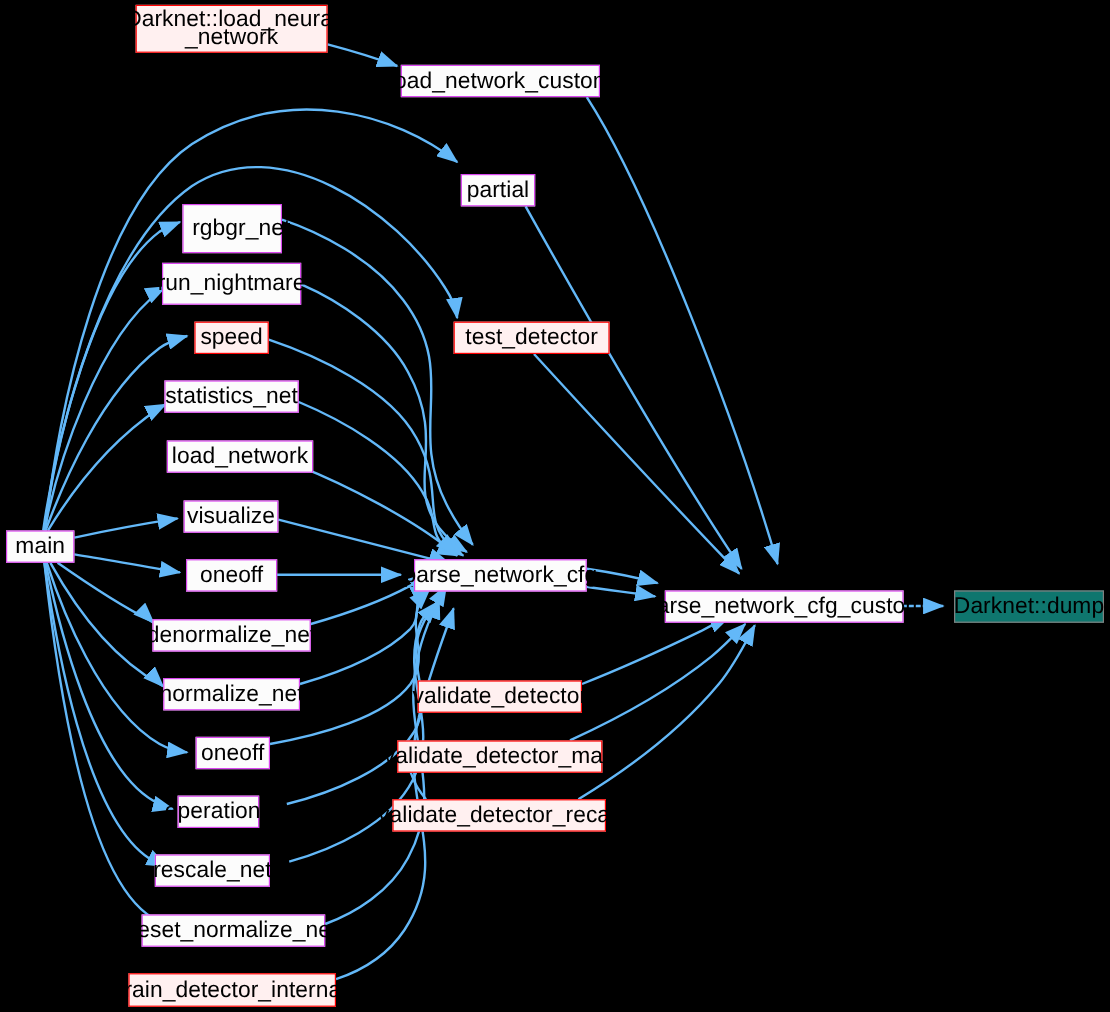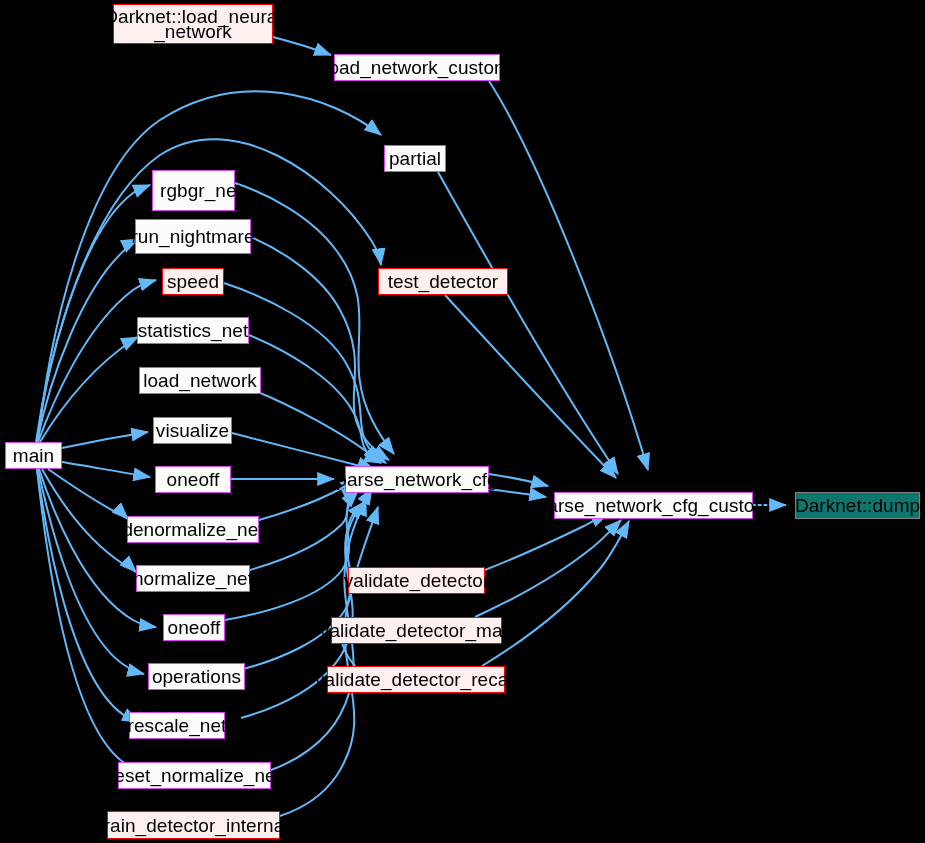--- a/index.html
+++ b/index.html
@@ -118,20 +118,20 @@
       <div class="node plain" style="left: 5px; top: 442px; width: 57px; height: 27px;">main</div>
       <div class="node plain" style="left: 155px; top: 466px; width: 76px; height: 27px;">oneoff</div>
       <div class="node plain" style="left: 345px; top: 466px; width: 144px; height: 27px;">parse_network_cfg</div>
       <div class="node plain" style="left: 554px; top: 492px; width: 199px; height: 27px; text-align: center;">parse_network_cfg_custom</div>
       <div class="node current" style="left: 795px; top: 492px; width: 125px; height: 27px;">Darknet::dump</div>
       <div class="node plain" style="left: 127px; top: 516px; width: 132px; height: 27px;">denormalize_net</div>
       <div class="node highlight" style="left: 348px; top: 567px; width: 137px; height: 27px;">validate_detector</div>
       <div class="node plain" style="left: 136px; top: 565px; width: 114px; height: 27px;">normalize_net</div>
       <div class="node plain" style="left: 163px; top: 614px; width: 62px; height: 27px;">oneoff</div>
       <div class="node highlight" style="left: 331px; top: 617px; width: 171px; height: 27px;">validate_detector_map</div>
-      <div class="node plain" style="left: 148px; top: 663px; width: 97px; height: 27px;">operations</div>
+      <div class="node plain" style="left: 148px; top: 663px; width: 68px; height: 27px;">operations</div>
       <div class="node highlight" style="left: 327px; top: 666px; width: 178px; height: 27px;">validate_detector_recall</div>
       <div class="node plain" style="left: 129px; top: 712px; width: 96px; height: 27px;">rescale_net</div>
       <div class="node plain" style="left: 118px; top: 762px; width: 153px; height: 27px;">reset_normalize_net</div>
       <div class="node highlight" style="left: 107px; top: 811px; width: 173px; height: 28px;">train_detector_internal</div>
     </div>
 
 </div>
 
 </body></html>

